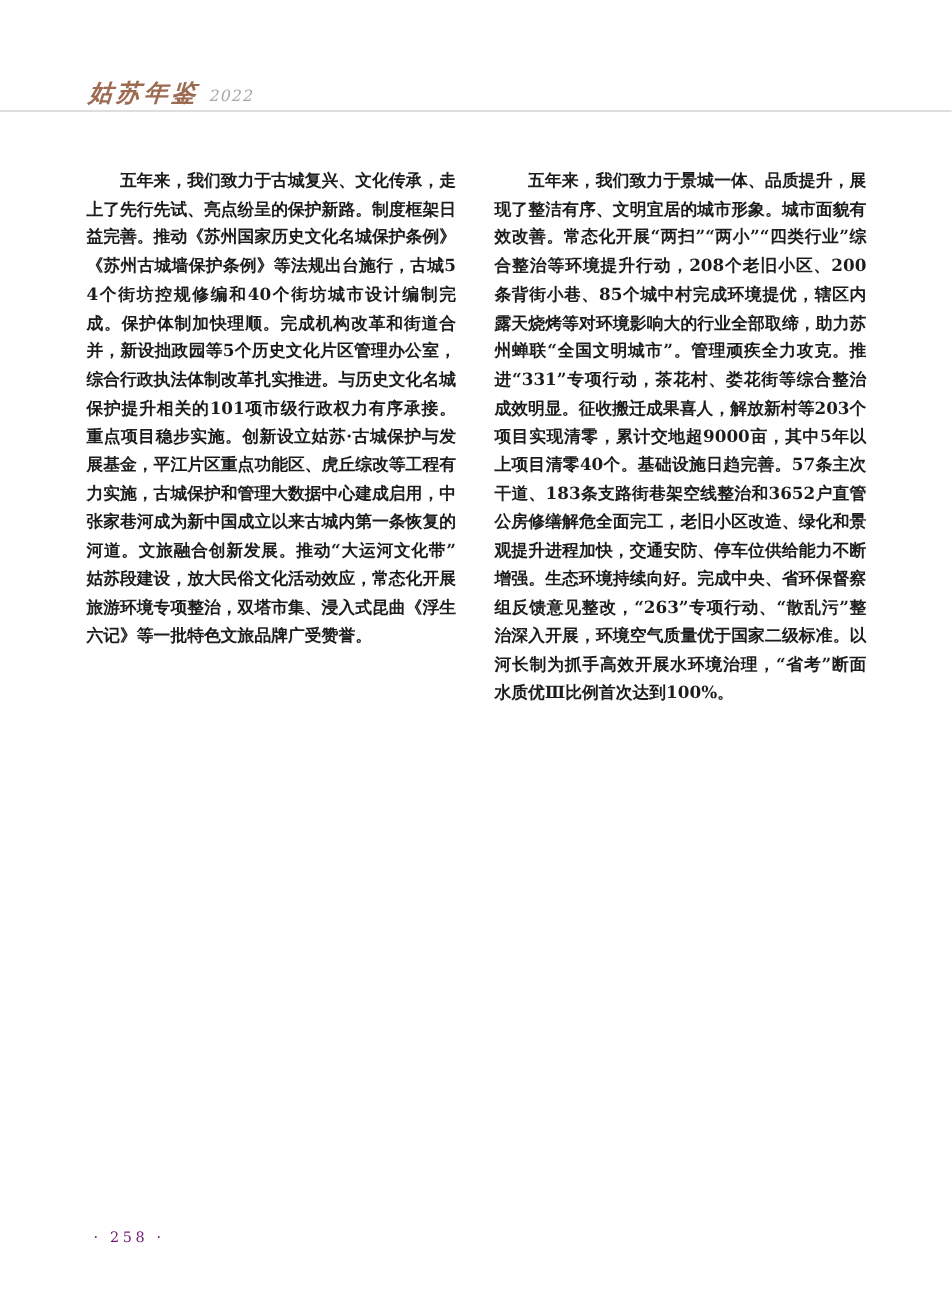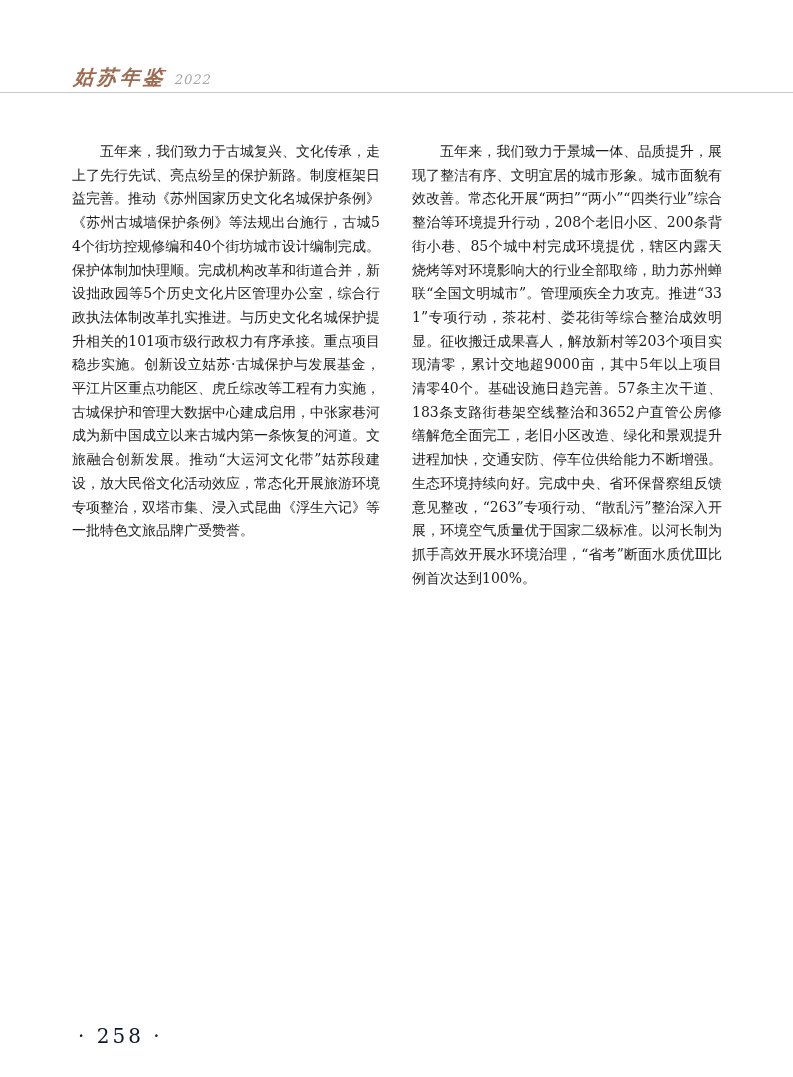--- a/index.html
+++ b/index.html
@@ -33,26 +33,26 @@
   .col{
     position:absolute;top:140px;
     font-size:14px;line-height:23.7px;
     color:#1c1c1c;
     text-align:justify;
     word-break:break-all;
   }
   .col-left{left:72px;width:308px;}
   .col-right{left:412px;width:310px;}
   .para{margin:0;padding:0;}
-  .para.indent{text-indent:2em;}
+  .para.indent{text-indent:2em;font-weight:bold;}
   .para.cont-end{text-align-last:justify;}
   
   .pageno{
     position:absolute;left:78px;top:1024px;
-    font-size:20px;color:#0f172a;letter-spacing:3px;
+    font-size:12px;color:#701a75;letter-spacing:3px;
     font-family:"DejaVu Serif", serif;
   }
 </style>
 </head>
 <body>
 
 <div class="page">
 
   <div class="logo">
     <span>姑苏年鉴</span><span class="logo-year">2022</span>

